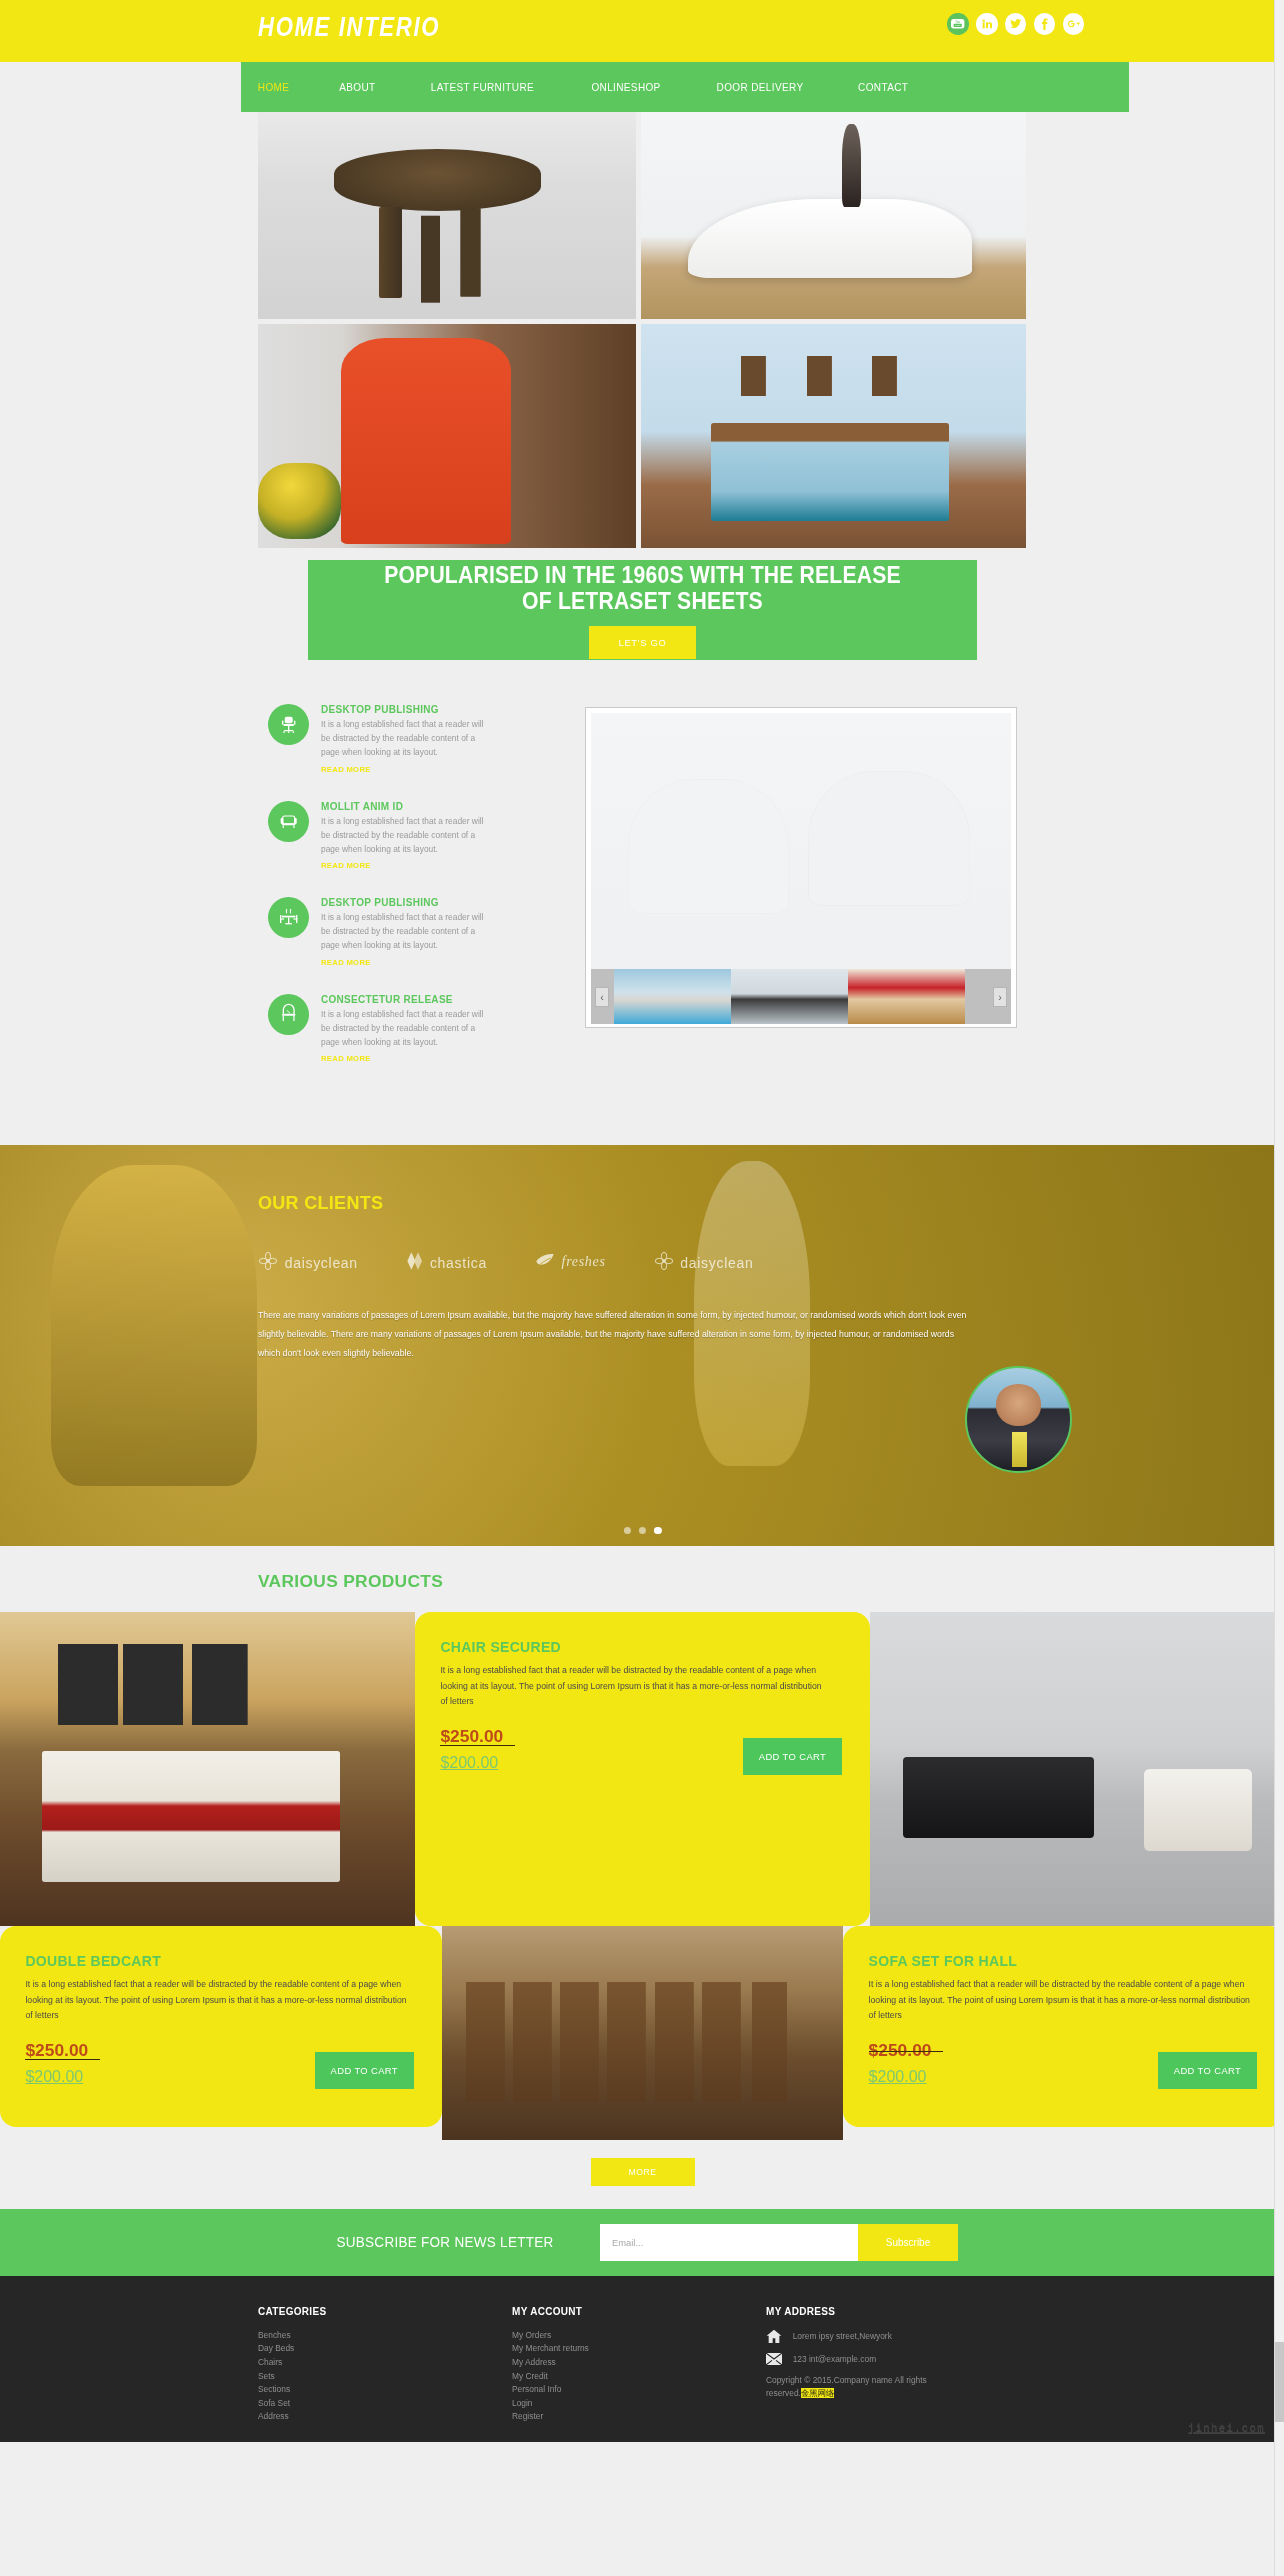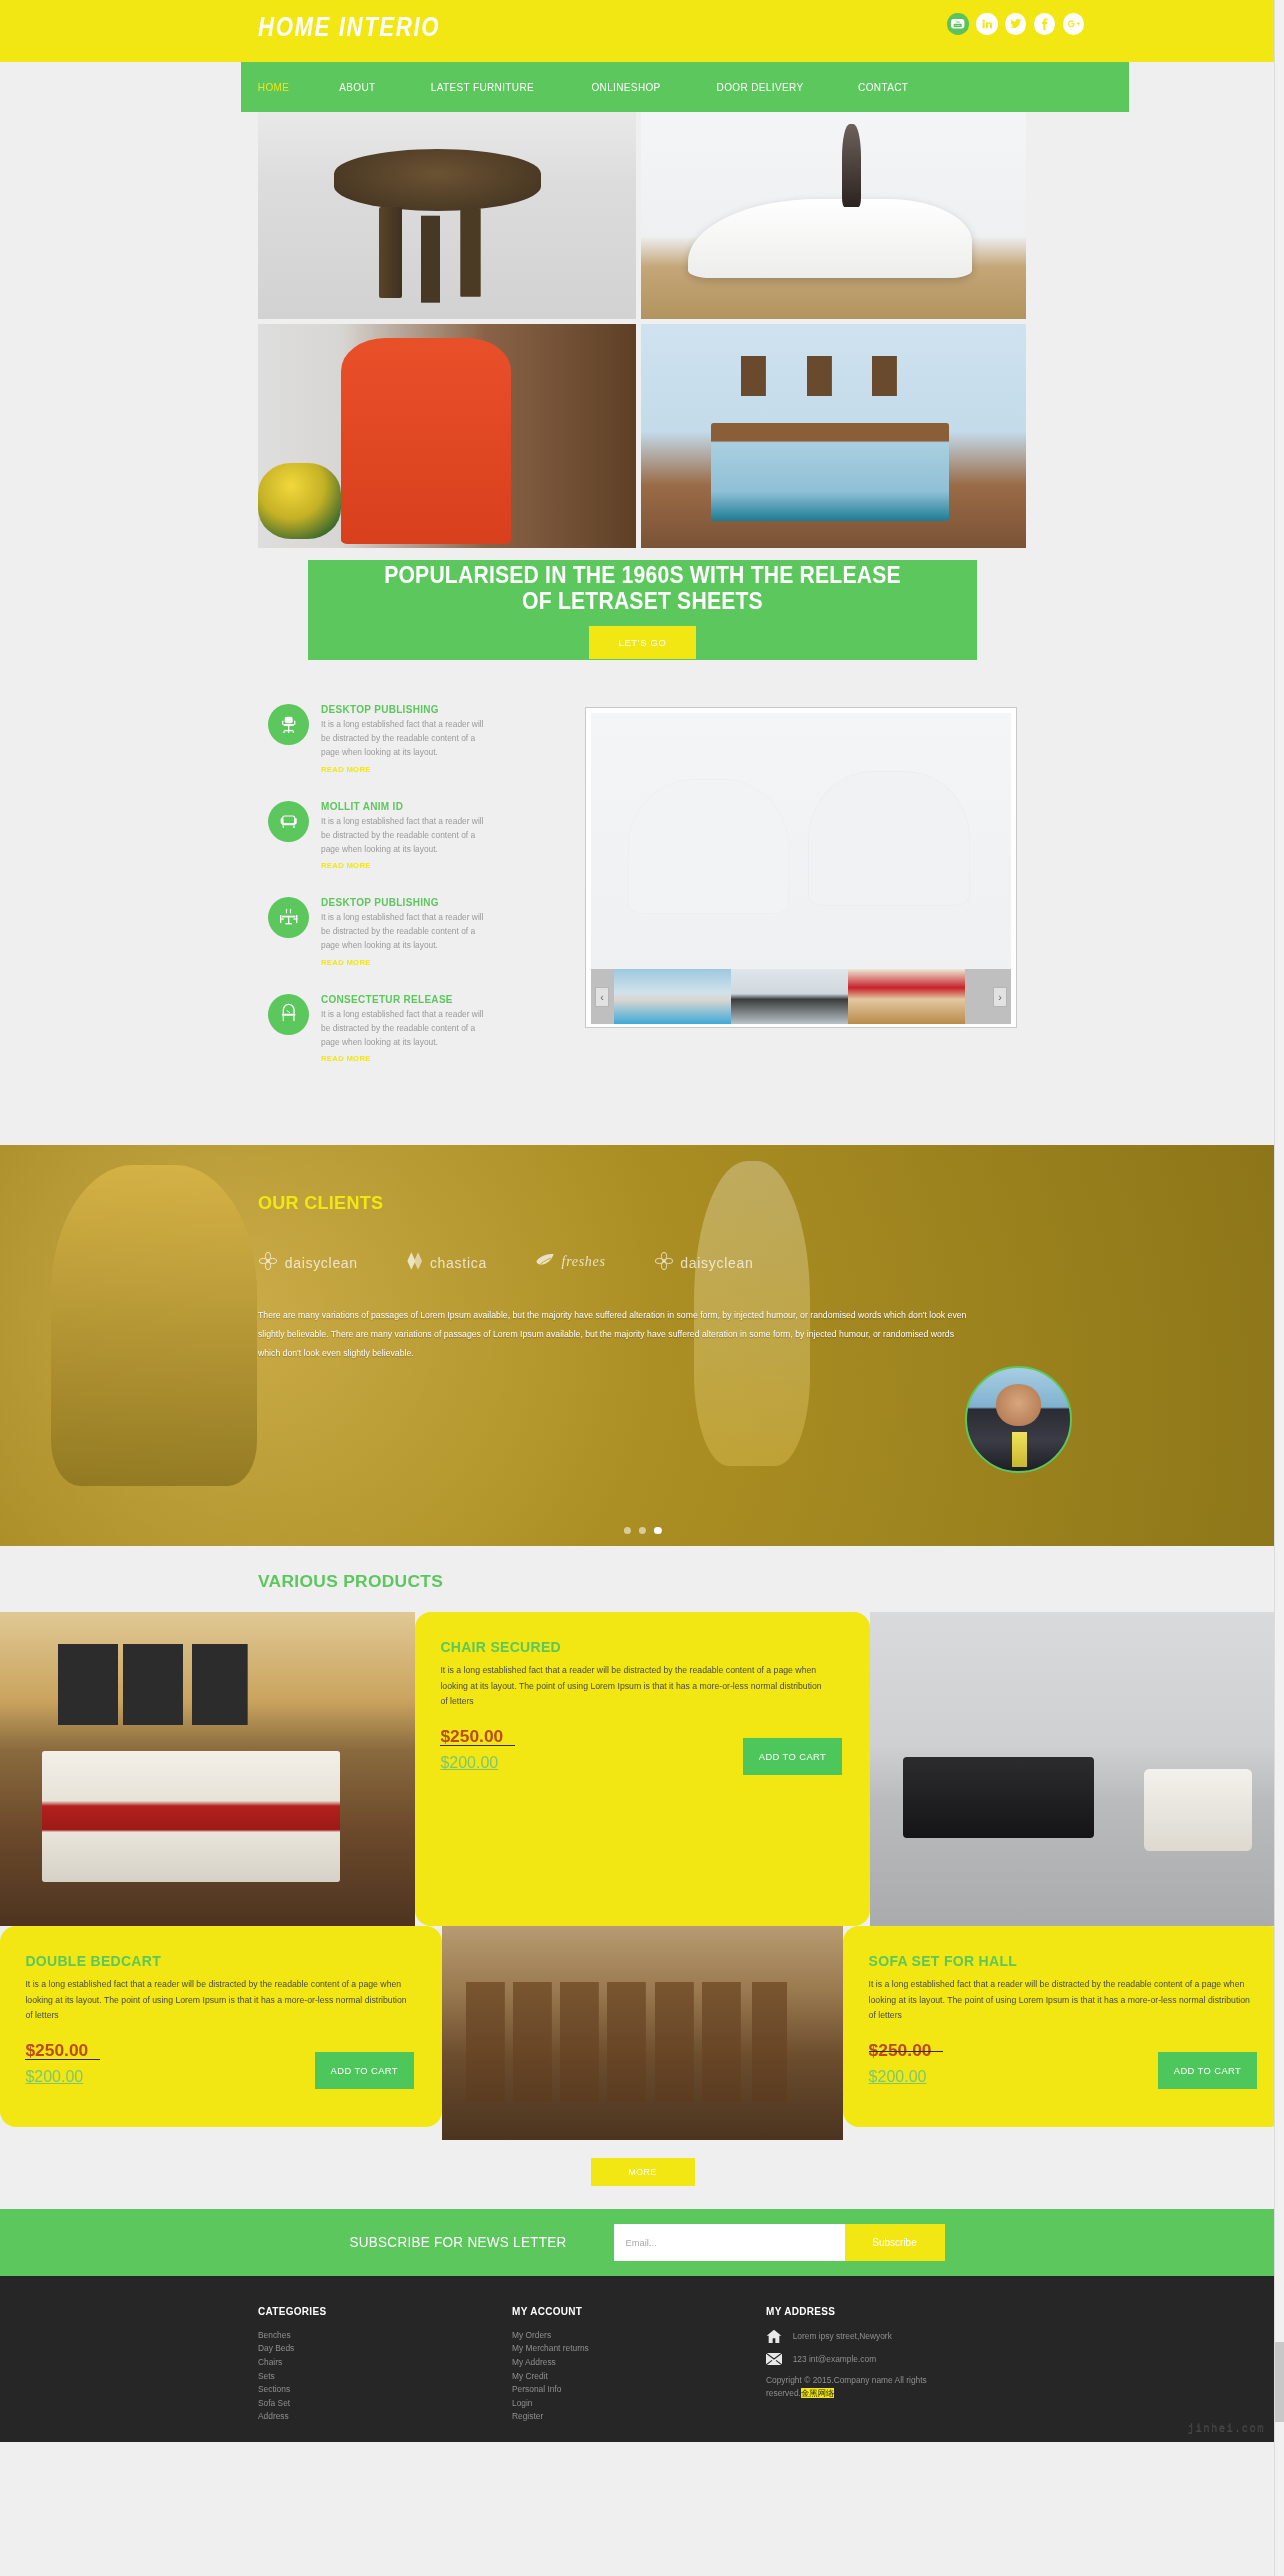--- a/index.html
+++ b/index.html
@@ -329,21 +329,21 @@
   }
 
   
   .subscribe {
     background:#5cc75c; height:67px; display:flex;
     align-items:center; justify-content:center; gap:37px;
   }
   .subscribe .lbl { color:#fff; font-size:14.7px; letter-spacing:0.3px; transform:scaleX(0.92); }
   .subform { display:flex; }
   .subform input {
-    width:231px; height:37px; border:none; padding:0 12px;
+    width:258px; height:37px; border:none; padding:0 12px;
     font-size:9.4px; font-family:inherit; color:#555; outline:none;
   }
   .subform input::placeholder { color:#a9a9a9; }
   .subform button {
     width:100px; height:37px; background:#f2e713; color:#fff; border:none;
     font-size:10px; cursor:pointer; font-family:inherit;
   }
 
   
   .footer { background:#262626; height:166px; position:relative; }
@@ -354,20 +354,21 @@
   .fcol li { color:#8f8f8f; font-size:8.4px; line-height:1.62; cursor:pointer; }
   .faddr-row { display:flex; align-items:center; gap:10.7px; margin-bottom:9.4px; }
   .faddr-row span { color:#8f8f8f; font-size:8.4px; }
   .fcopy { color:#8f8f8f; font-size:8.4px; line-height:1.5; margin-top:2.7px; max-width:174px; }
   .fcopy em { background:#f2e713; color:#2b2b10; font-style:normal; }
   .watermark {
     position:absolute; right:20px; bottom:8px;
     color:#3e3e3e; font-size:10.7px; letter-spacing:1.3px;
     font-family:"Liberation Mono", monospace;
     text-shadow:0 0.7px 0 #4e4e4e;
+    text-decoration:underline;
   }
   .scrollbar {
     position:absolute; right:0; top:0; width:10.7px; height:2576px;
     background:#f1f1f1; border-left:0.7px solid #dcdcdc;
   }
   .scroll-thumb { position:absolute; right:0.7px; top:2342px; width:9.4px; height:80px; background:#c8c8c8; }
 </style>
 </head>
 <body>
 

